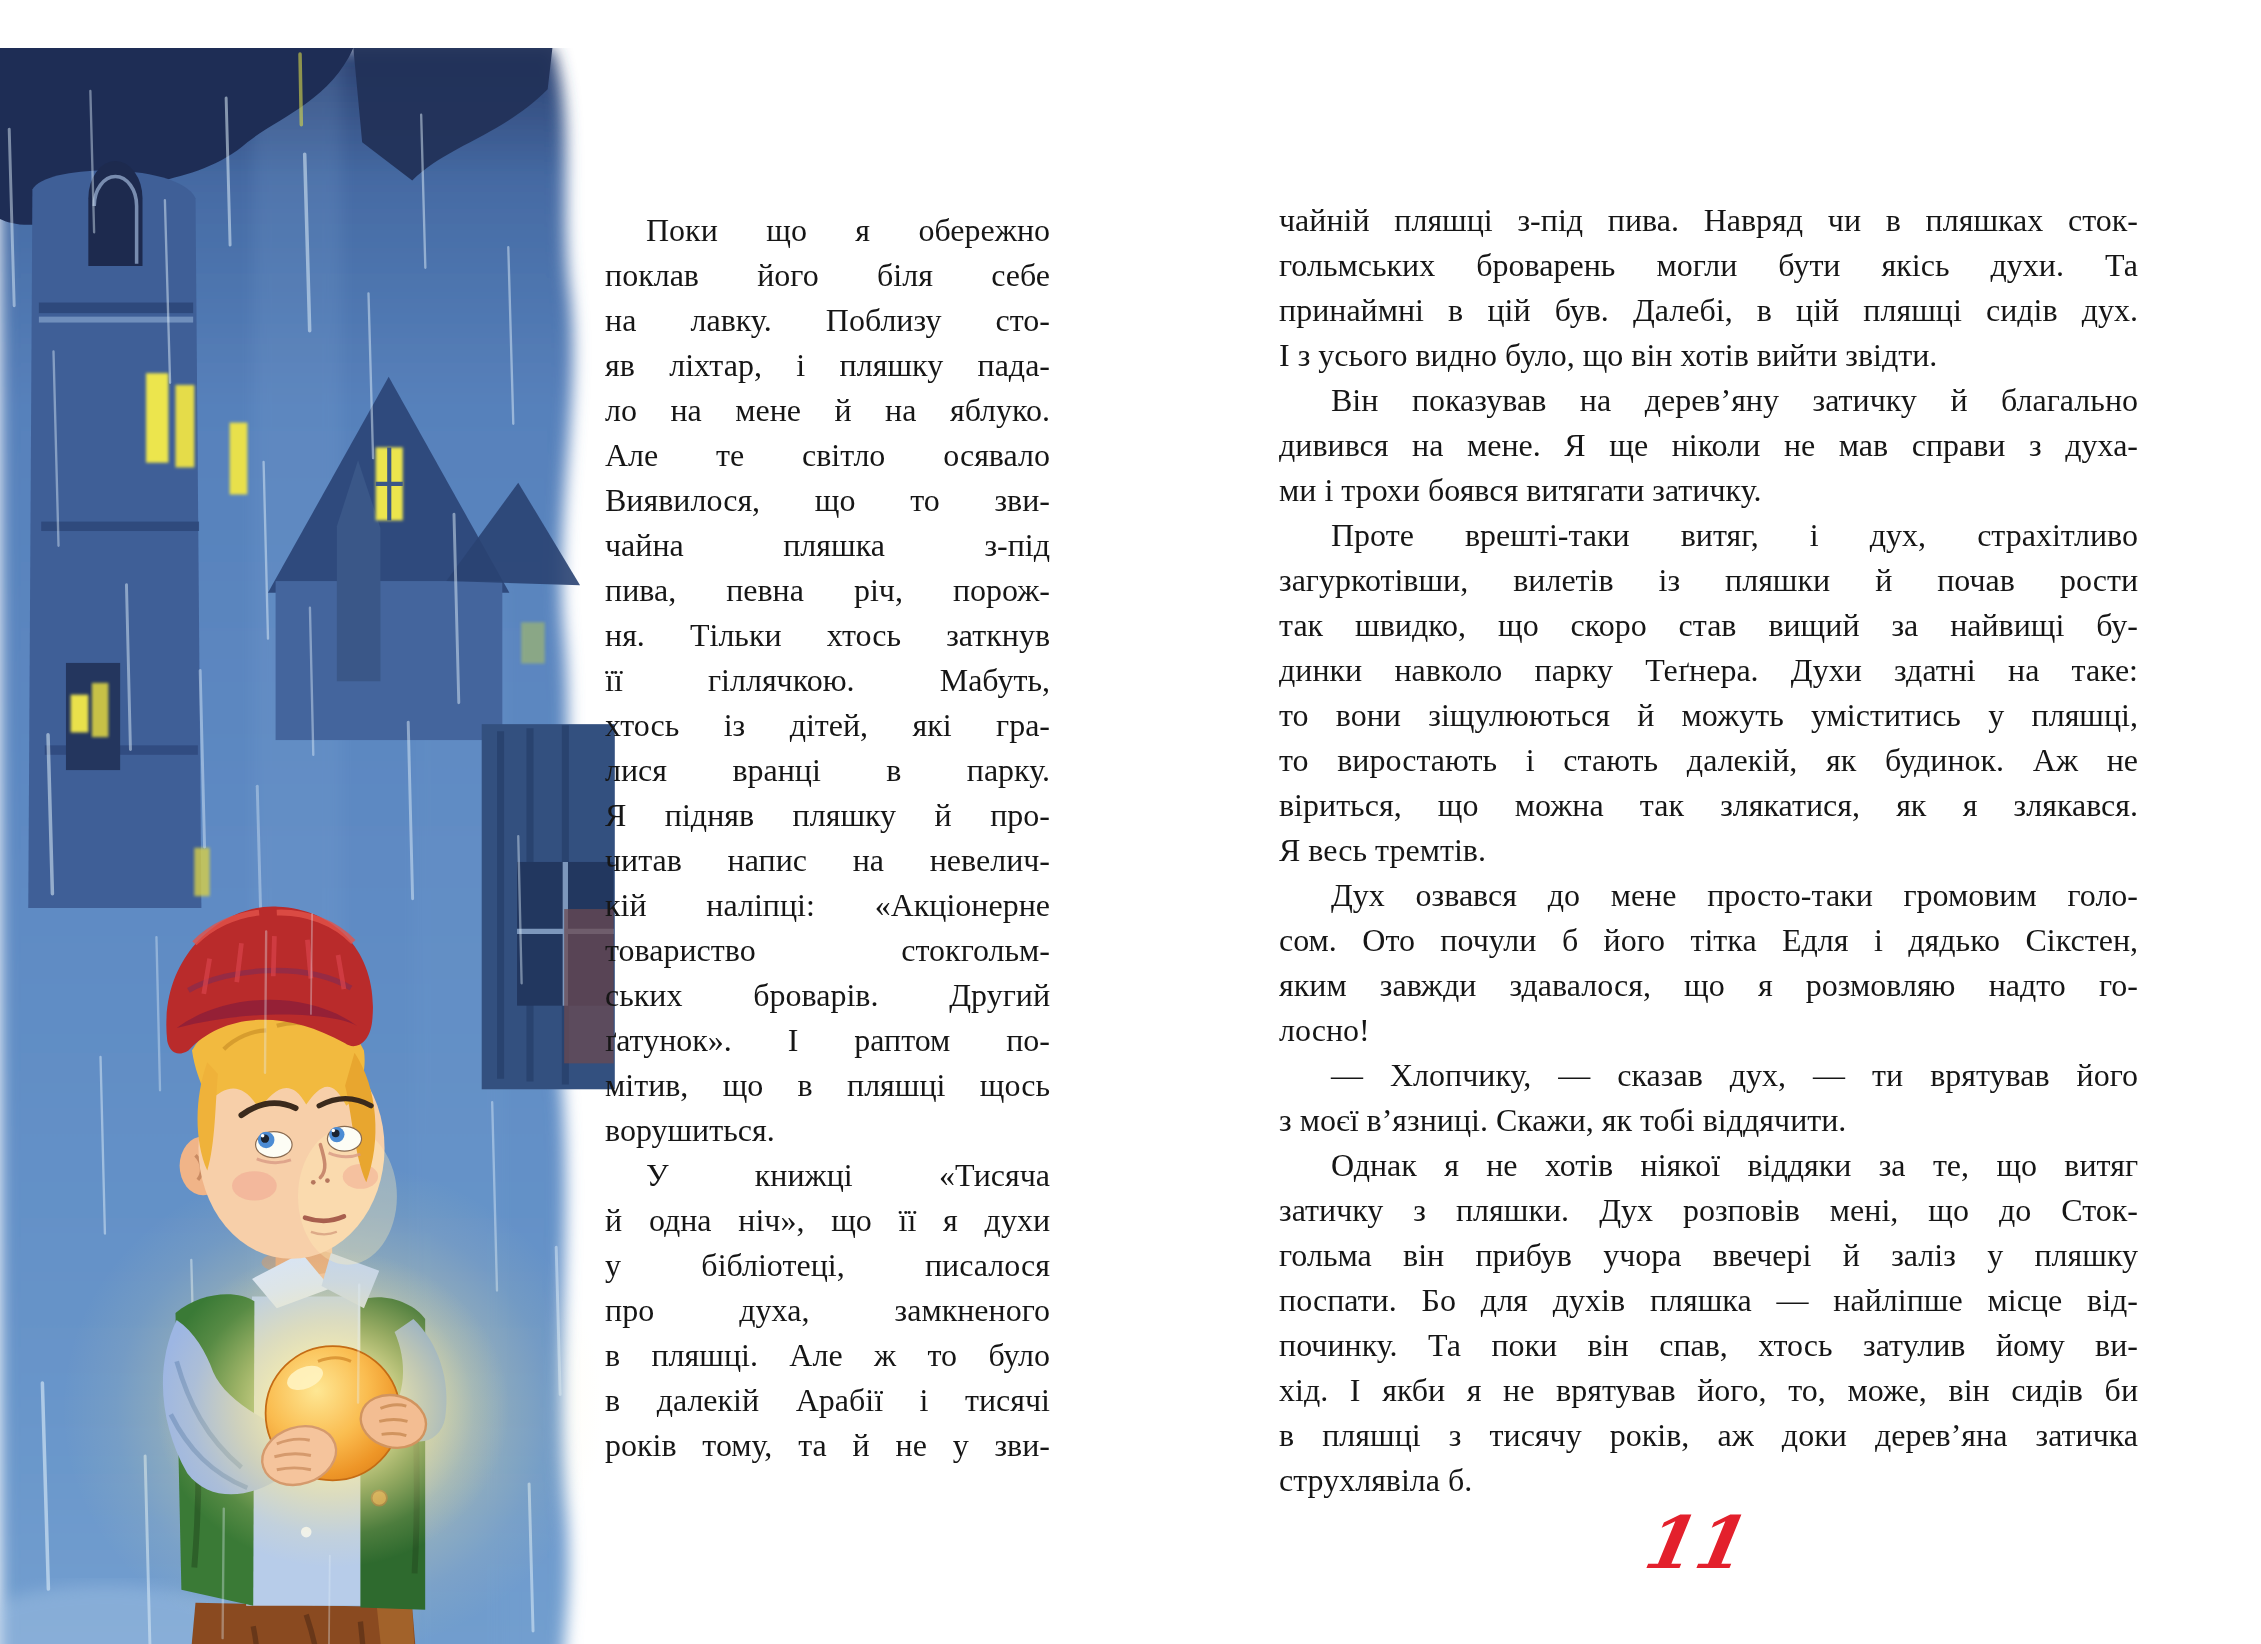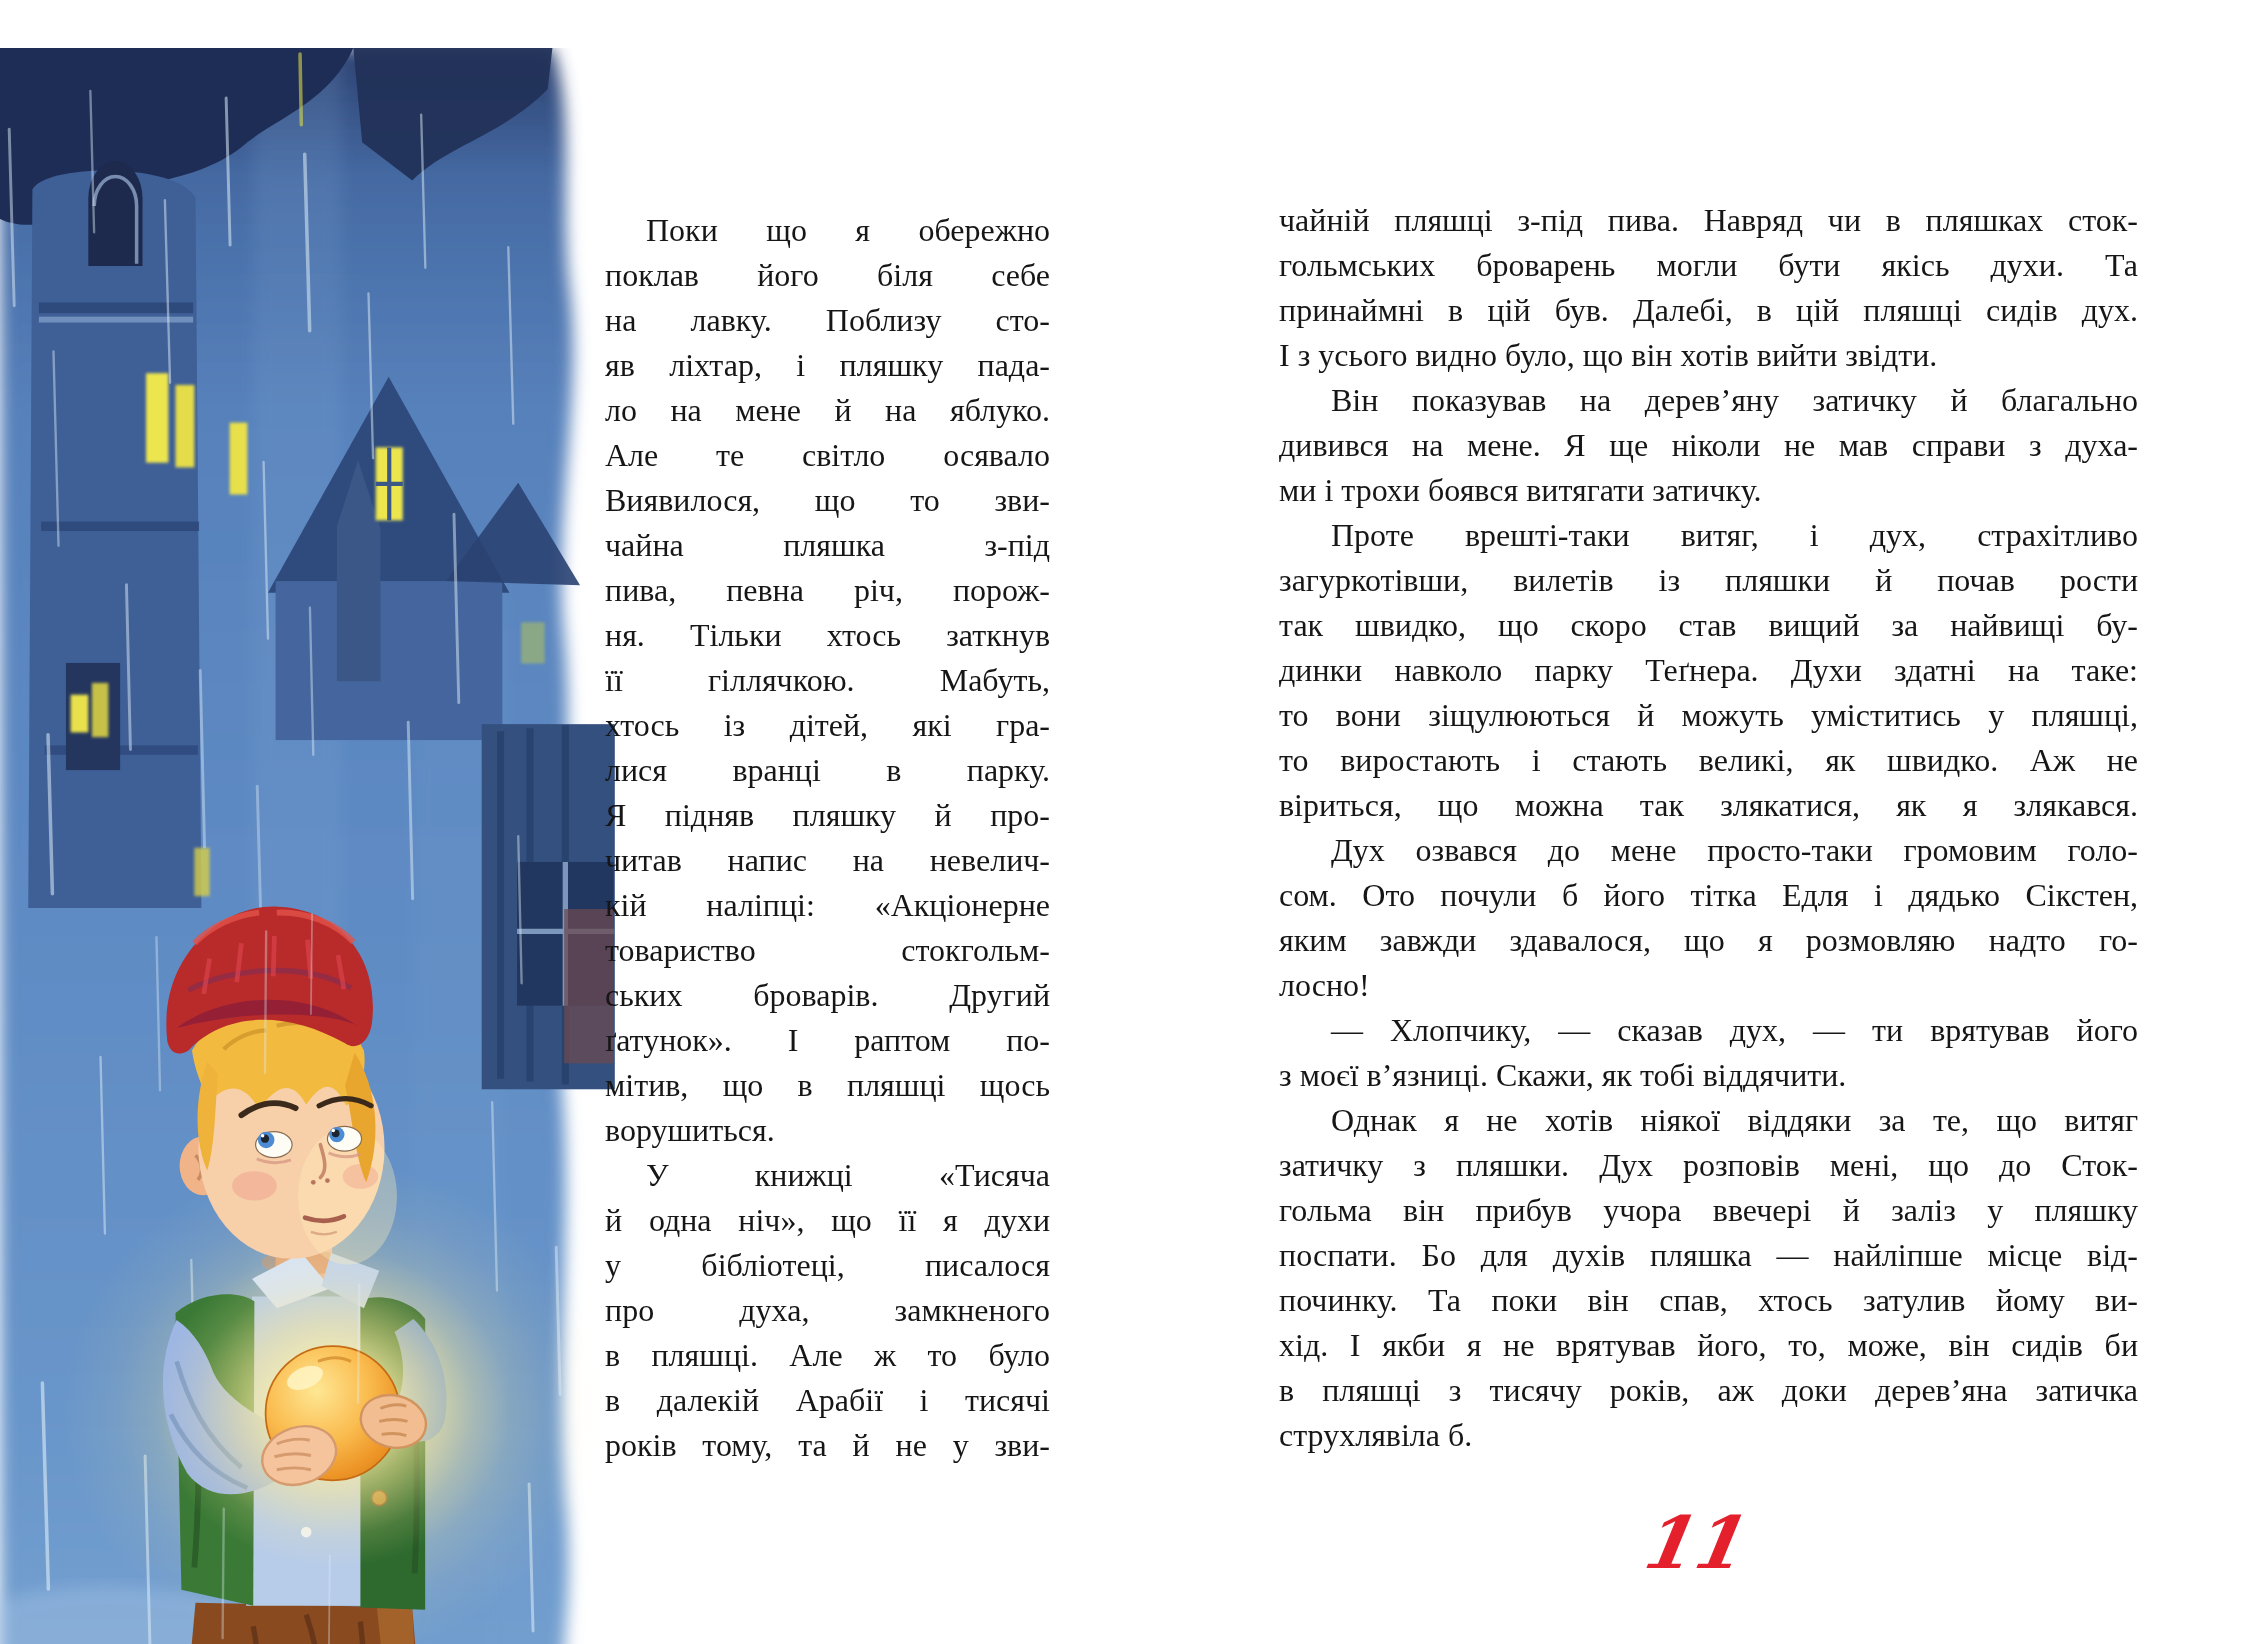--- a/index.html
+++ b/index.html
@@ -284,22 +284,23 @@
       <div class="ln">принаймні в цій був. Далебі, в цій пляшці сидів дух.</div>
       <div class="ln end">І з усього видно було, що він хотів вийти звідти.</div>
       <div class="ln ind">Він показував на дерев’яну затичку й благально</div>
       <div class="ln">дивився на мене. Я ще ніколи не мав справи з духа-</div>
       <div class="ln end">ми і трохи боявся витягати затичку.</div>
       <div class="ln ind">Проте врешті-таки витяг, і дух, страхітливо</div>
       <div class="ln">загуркотівши, вилетів із пляшки й почав рости</div>
       <div class="ln">так швидко, що скоро став вищий за найвищі бу-</div>
       <div class="ln">динки навколо парку Теґнера. Духи здатні на таке:</div>
       <div class="ln">то вони зіщулюються й можуть уміститись у пляшці,</div>
-      <div class="ln">то виростають і стають великі, як швидко. Аж не</div>
+      <div class="ln">то виростають і стають далекій, як будинок. Аж не</div>
       <div class="ln">віриться, що можна так злякатися, як я злякався.</div>
+      <div class="ln end">Я весь тремтів.</div>
       <div class="ln ind">Дух озвався до мене просто-таки громовим голо-</div>
       <div class="ln">сом. Ото почули б його тітка Едля і дядько Сікстен,</div>
       <div class="ln">яким завжди здавалося, що я розмовляю надто го-</div>
       <div class="ln end">лосно!</div>
       <div class="ln ind">— Хлопчику, — сказав дух, — ти врятував його</div>
       <div class="ln end">з моєї в’язниці. Скажи, як тобі віддячити.</div>
       <div class="ln ind">Однак я не хотів ніякої віддяки за те, що витяг</div>
       <div class="ln">затичку з пляшки. Дух розповів мені, що до Сток-</div>
       <div class="ln">гольма він прибув учора ввечері й заліз у пляшку</div>
       <div class="ln">поспати. Бо для духів пляшка — найліпше місце від-</div>

